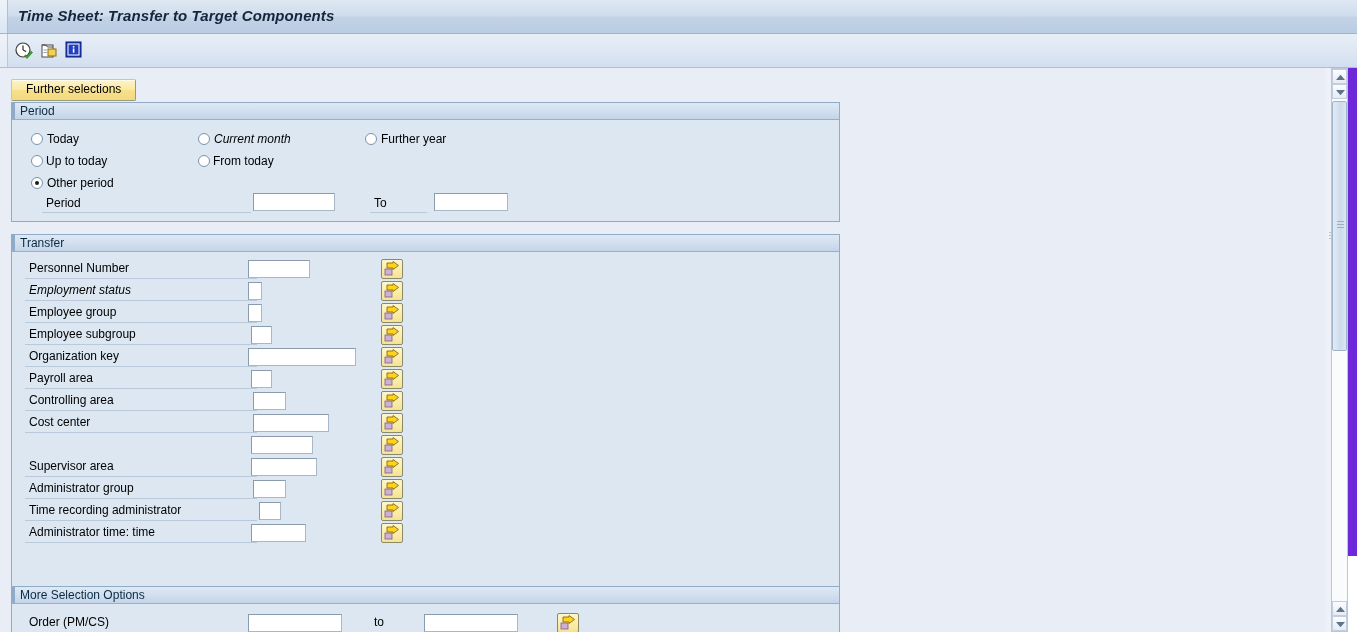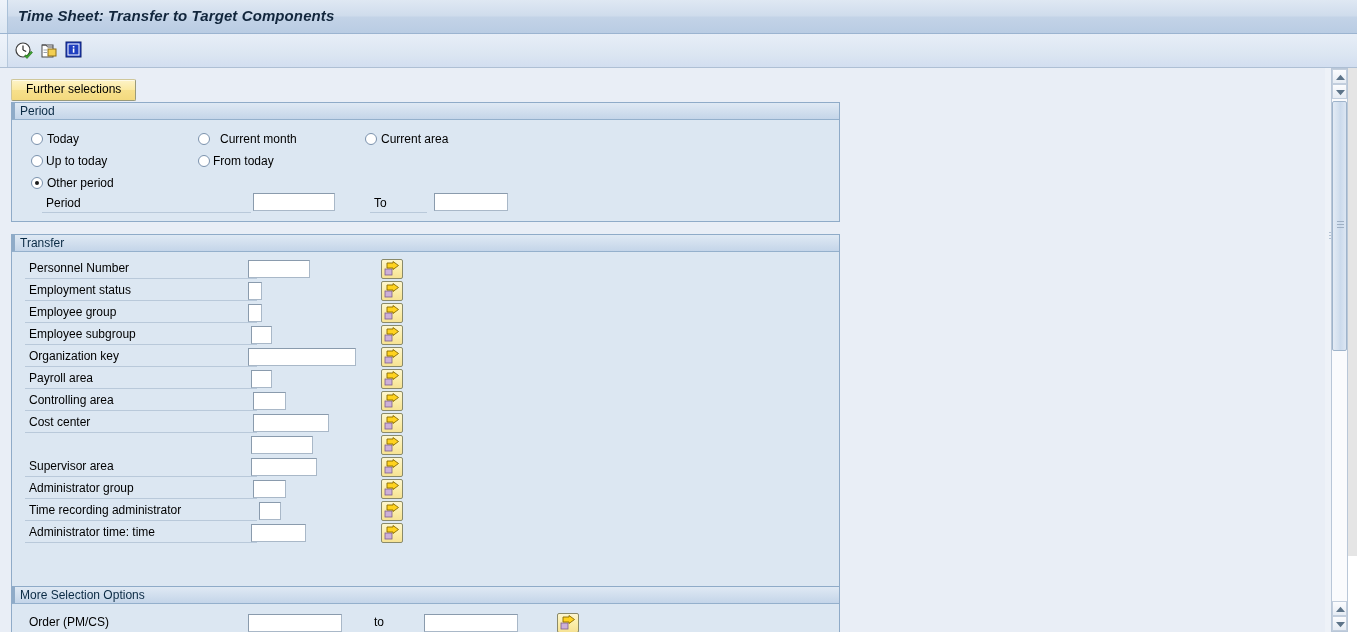--- a/index.html
+++ b/index.html
@@ -15,21 +15,21 @@
     font-family: "Liberation Sans", sans-serif;
     font-size: 12px;
     color: #000000;
   }
 
   
   #app {
     position: relative;
     width: 1357px;
     height: 556px;
-    background: #e5e5e5;
+    background: #6d28d9;
     box-sizing: border-box;
   }
 
   
   .titlebar {
     position: absolute;
     left: 0; top: 0;
     width: 1357px;
     height: 34px;
     background: linear-gradient(to bottom, #dfe8f3 0%, #cfdcec 48%, #c3d3e7 52%, #b9cce3 100%);
@@ -322,24 +322,24 @@
 
     <div class="btn-further">Further selections</div>
 
     <div class="group" style="left:11px; top:34px; width:829px; height:120px;">
       <div class="ghdr">Period</div>
 
       <span class="radio" style="left:19px; top:30px;"></span>
       <span class="rlabel" style="left:35px; top:30px;">Today</span>
 
       <span class="radio" style="left:186px; top:30px;"></span>
-      <span class="rlabel" style="left:208px; top:30px;">Current month</span>
+      <span class="rlabel" style="left:202px; top:30px;font-style:italic;">Current month</span>
 
       <span class="radio" style="left:353px; top:30px;"></span>
-      <span class="rlabel" style="left:369px; top:30px;">Current area</span>
+      <span class="rlabel" style="left:369px; top:30px;">Further year</span>
 
       <span class="radio" style="left:19px; top:52px;"></span>
       <span class="rlabel" style="left:34px; top:52px;">Up to today</span>
 
       <span class="radio" style="left:186px; top:52px;"></span>
       <span class="rlabel" style="left:201px; top:52px;">From today</span>
 
       <span class="radio on" style="left:19px; top:74px;"></span>
       <span class="rlabel" style="left:35px; top:74px;">Other period</span>
 
@@ -354,21 +354,21 @@
 
       <span class="flabel" style="left:13px; top:24px; width:232px; height:20px; line-height:18px;">Personnel Number</span>
       <input class="ifield" style="left: 236px; top: 25px; width: 62px;" type="text" value="">
       <div class="mbtn" style="left:369px; top:24px;">
         <svg width="17" height="16" viewBox="0 0 17 16">
             <rect x="1" y="8" width="7" height="6" fill="#cdb0d8" stroke="#7c5f8c" stroke-width=".8"></rect>
             <path d="M3 2 L9 2 L9 0.5 L14.5 4.5 L9 8.5 L9 7 L3 7 Z" fill="#ffd21e" stroke="#8a6b00" stroke-width=".9" stroke-linejoin="round"></path>
           </svg>
       </div>
 
-      <span class="flabel" style="left:13px; top:46px; width:232px; height:20px; line-height:18px;">Employment status</span>
+      <span class="flabel" style="left:13px; top:46px; width:232px; height:20px; line-height:18px;font-style:italic;">Employment status</span>
       <input class="ifield" style="left: 236px; top: 47px; width: 14px;" type="text" value="">
       <div class="mbtn" style="left:369px; top:46px;">
         <svg width="17" height="16" viewBox="0 0 17 16">
             <rect x="1" y="8" width="7" height="6" fill="#cdb0d8" stroke="#7c5f8c" stroke-width=".8"></rect>
             <path d="M3 2 L9 2 L9 0.5 L14.5 4.5 L9 8.5 L9 7 L3 7 Z" fill="#ffd21e" stroke="#8a6b00" stroke-width=".9" stroke-linejoin="round"></path>
           </svg>
       </div>
 
       <span class="flabel" style="left:13px; top:68px; width:232px; height:20px; line-height:18px;">Employee group</span>
       <input class="ifield" style="left: 236px; top: 69px; width: 14px;" type="text" value="">

